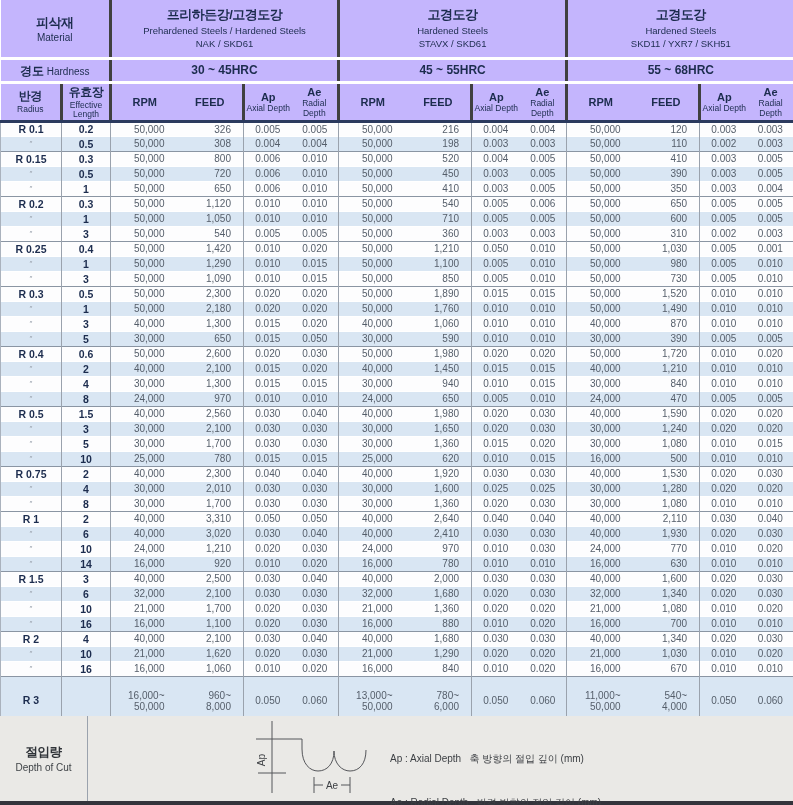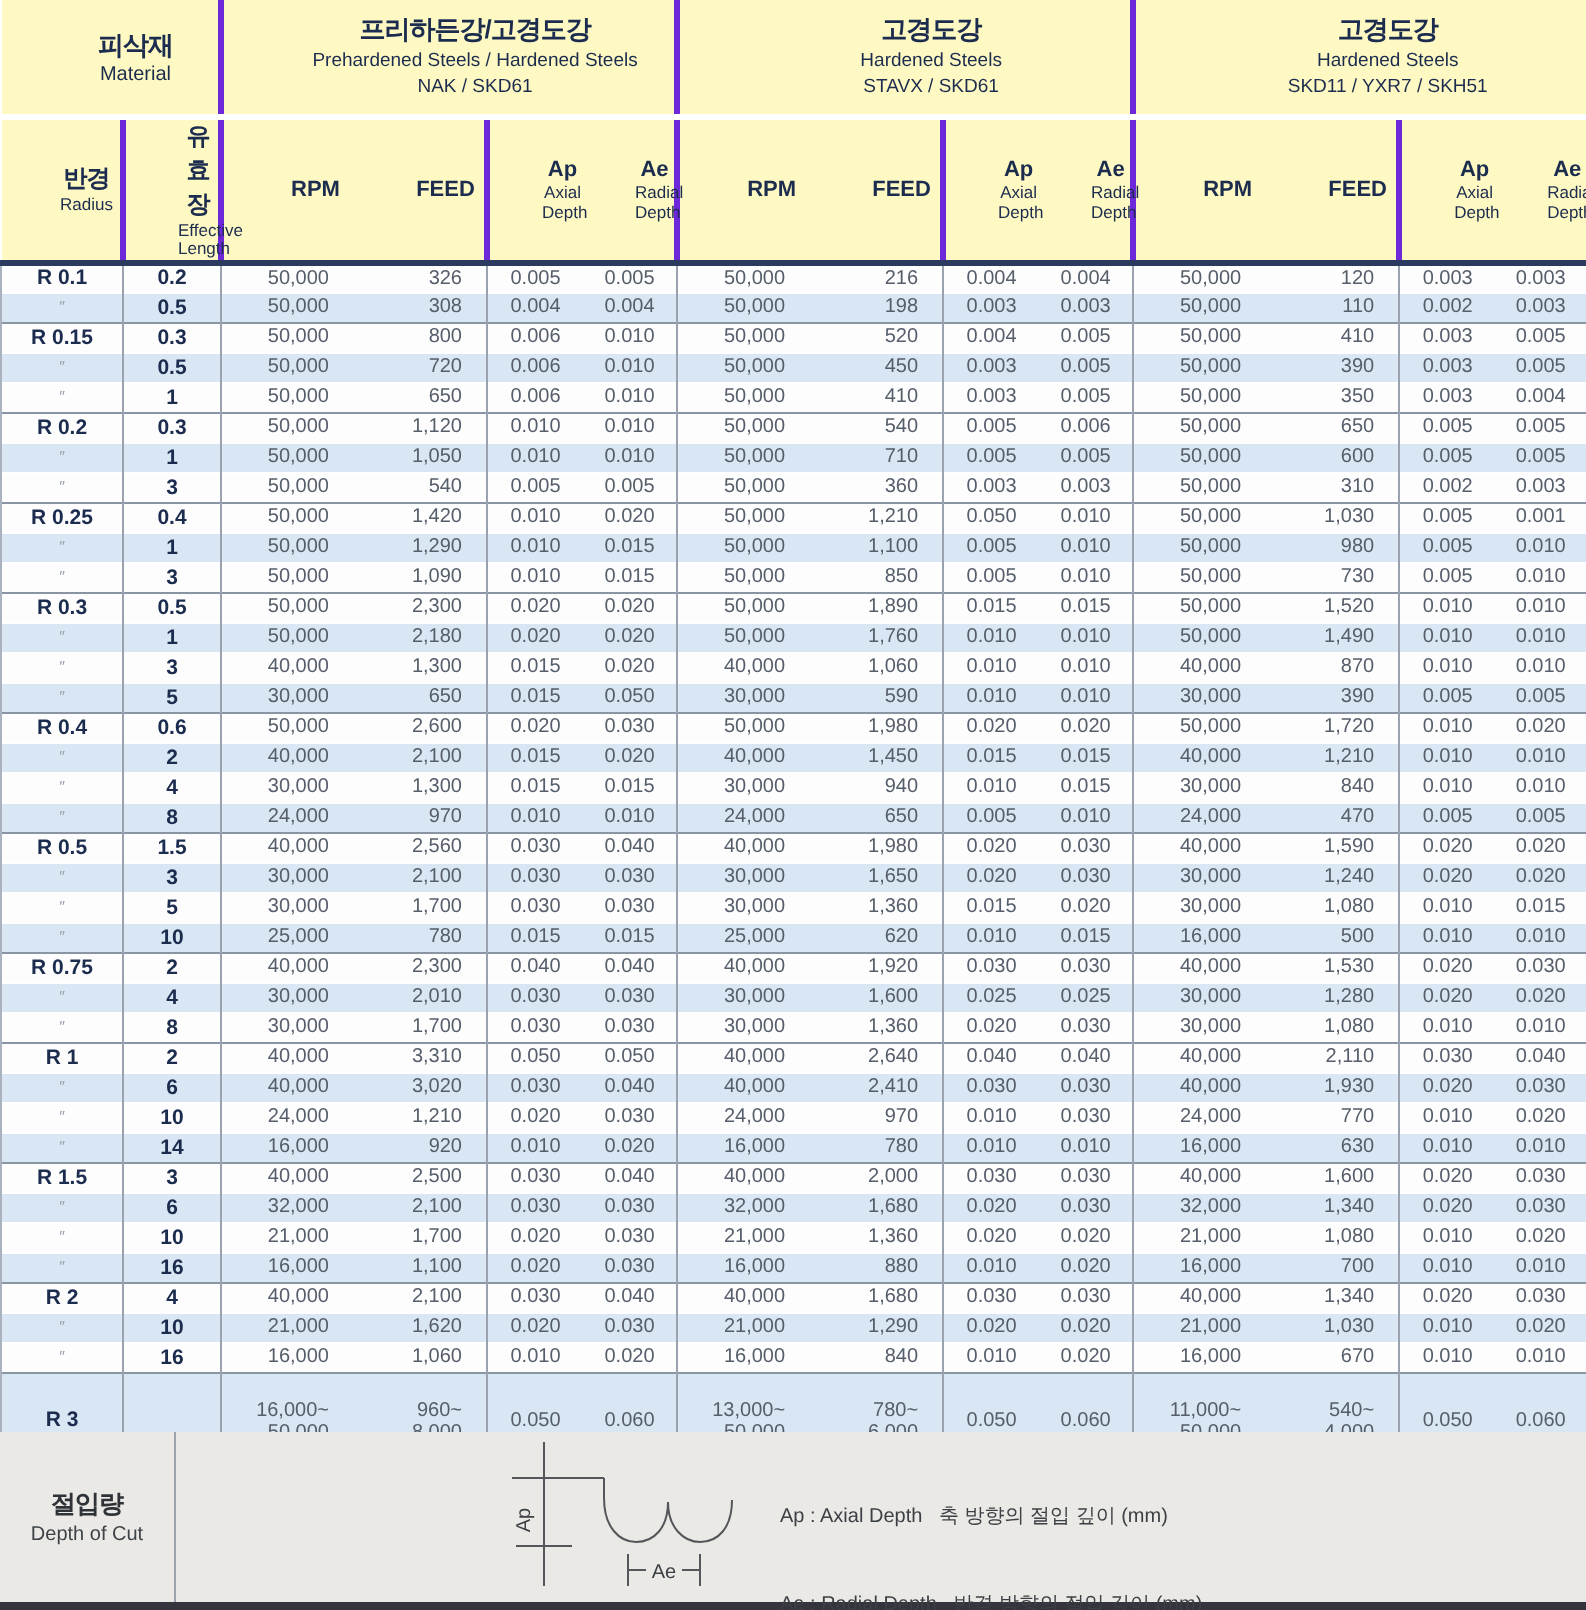--- a/index.html
+++ b/index.html
@@ -6,25 +6,25 @@
   body { background:#fff; }
   .page {
     width:793px; height:805px; overflow:hidden; position:relative;
     background:#fff; font-family:"Liberation Sans", sans-serif;
   }
   table.datatable {
     width:793px; table-layout:fixed; border-collapse:collapse;
     border-bottom:2px solid #2b3a5e;
   }
   
-  thead th { background:#fef9c3; color:#1c2c4e; font-weight:bold; vertical-align:middle;padding-left:26px; }
+  thead th { background:#c4b5fd; color:#1c2c4e; font-weight:bold; vertical-align:middle; }
   tr.hrow1 th { height:58px; border-bottom:3px solid #fff; }
   tr.hrow2 th { height:24px; border-bottom:3px solid #fff; }
   tr.hrow3 th { height:33px; border-bottom:3px solid #2b3a5e; }
-  th.gapL { border-left:3px solid #6d28d9; }
+  th.gapL { border-left:3px solid #404040; }
   .mat-ko, .grp-ko { font-size:13px; font-weight:bold; letter-spacing:-0.5px; }
   .mat-en { font-size:10px; font-weight:normal; }
   .grp-en, .grp-codes { font-size:9.5px; font-weight:normal; line-height:13px; }
   .hard-ko { font-size:12px; font-weight:bold; }
   .hard-en { font-size:10px; font-weight:normal; }
   .hard-val { font-size:12px; font-weight:bold; }
   .colh-ko { font-size:12px; font-weight:bold; letter-spacing:-0.5px; }
   .colh-en { font-size:8.5px; font-weight:normal; white-space:pre-line; line-height:9.5px; }
   .colh-big { font-size:11px; font-weight:bold; }
   .colh-sub { font-size:8.5px; font-weight:normal; line-height:10px; }
@@ -102,20 +102,28 @@
           <div class="grp-ko">고경도강</div>
           <div class="grp-en">Hardened Steels</div>
           <div class="grp-codes">STAVX / SKD61</div>
         </th>
         <th colspan="4" class="gapL">
           <div class="grp-ko">고경도강</div>
           <div class="grp-en">Hardened Steels</div>
           <div class="grp-codes">SKD11 / YXR7 / SKH51</div>
         </th>
       </tr>
+      <tr class="hrow2">
+        <th colspan="2">
+          <span class="hard-ko">경도</span><span class="hard-en"> Hardness</span>
+        </th>
+        <th colspan="4" class="gapL hard-val">30 ~ 45HRC</th>
+        <th colspan="4" class="gapL hard-val">45 ~ 55HRC</th>
+        <th colspan="4" class="gapL hard-val">55 ~ 68HRC</th>
+      </tr>
       <tr class="hrow3">
         <th>
           <div class="colh-ko">반경</div>
           <div class="colh-en">Radius</div>
         </th>
         <th class="gapL">
           <div class="colh-ko">유효장</div>
           <div class="colh-en">Effective
 Length</div>
         </th>

